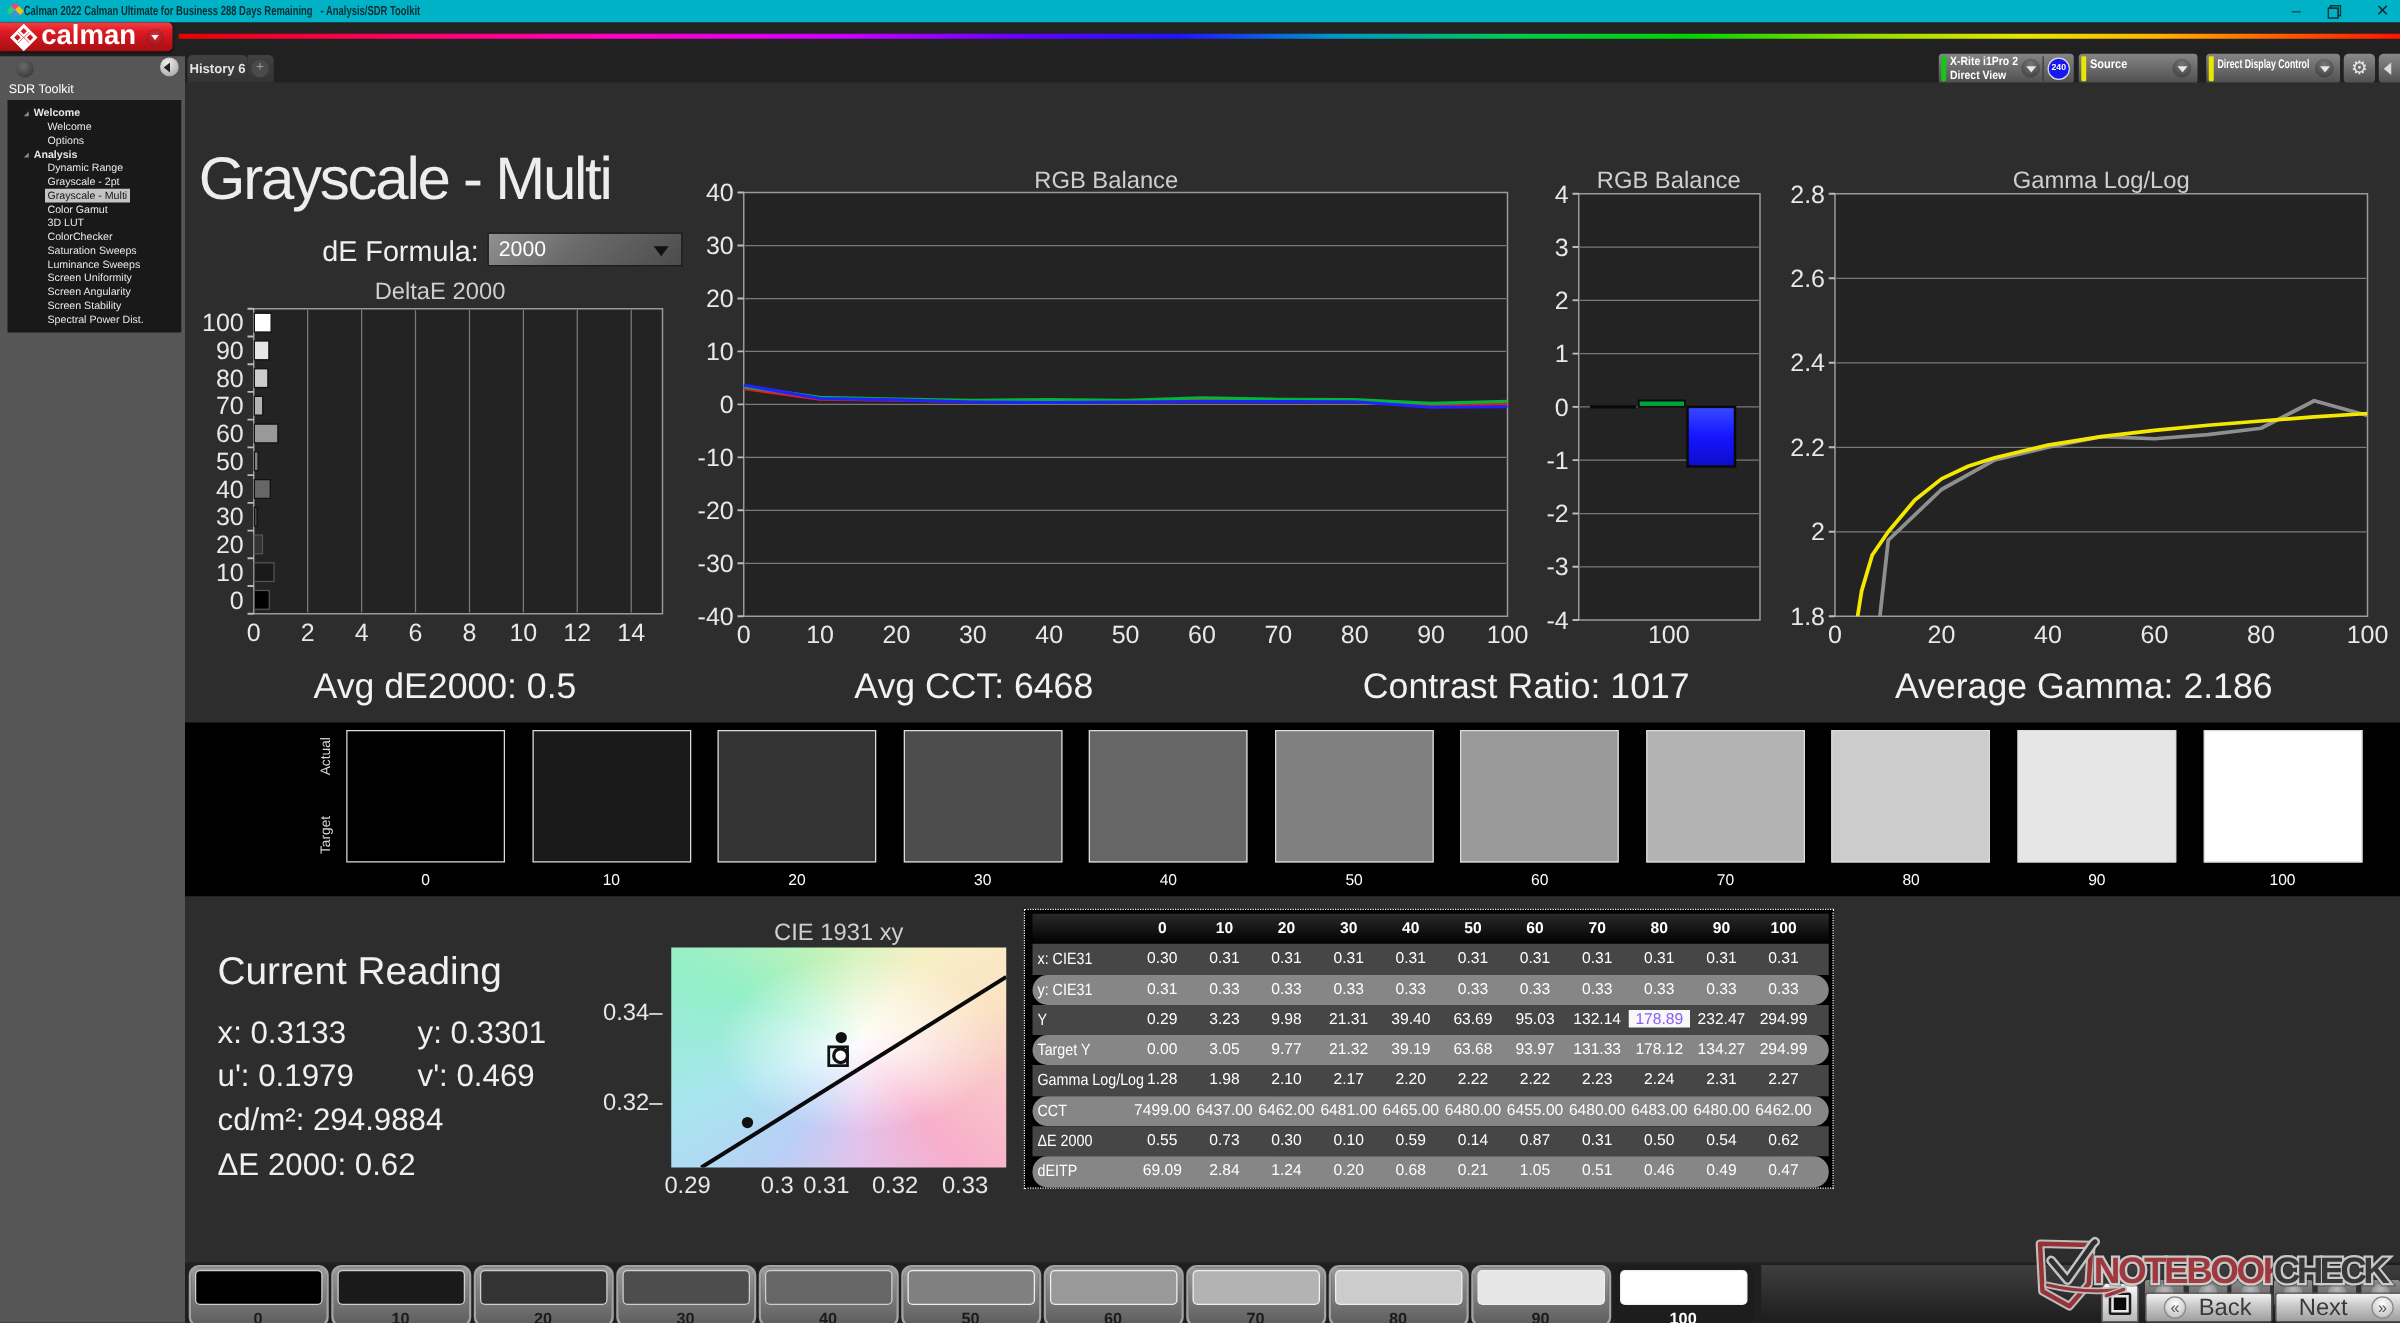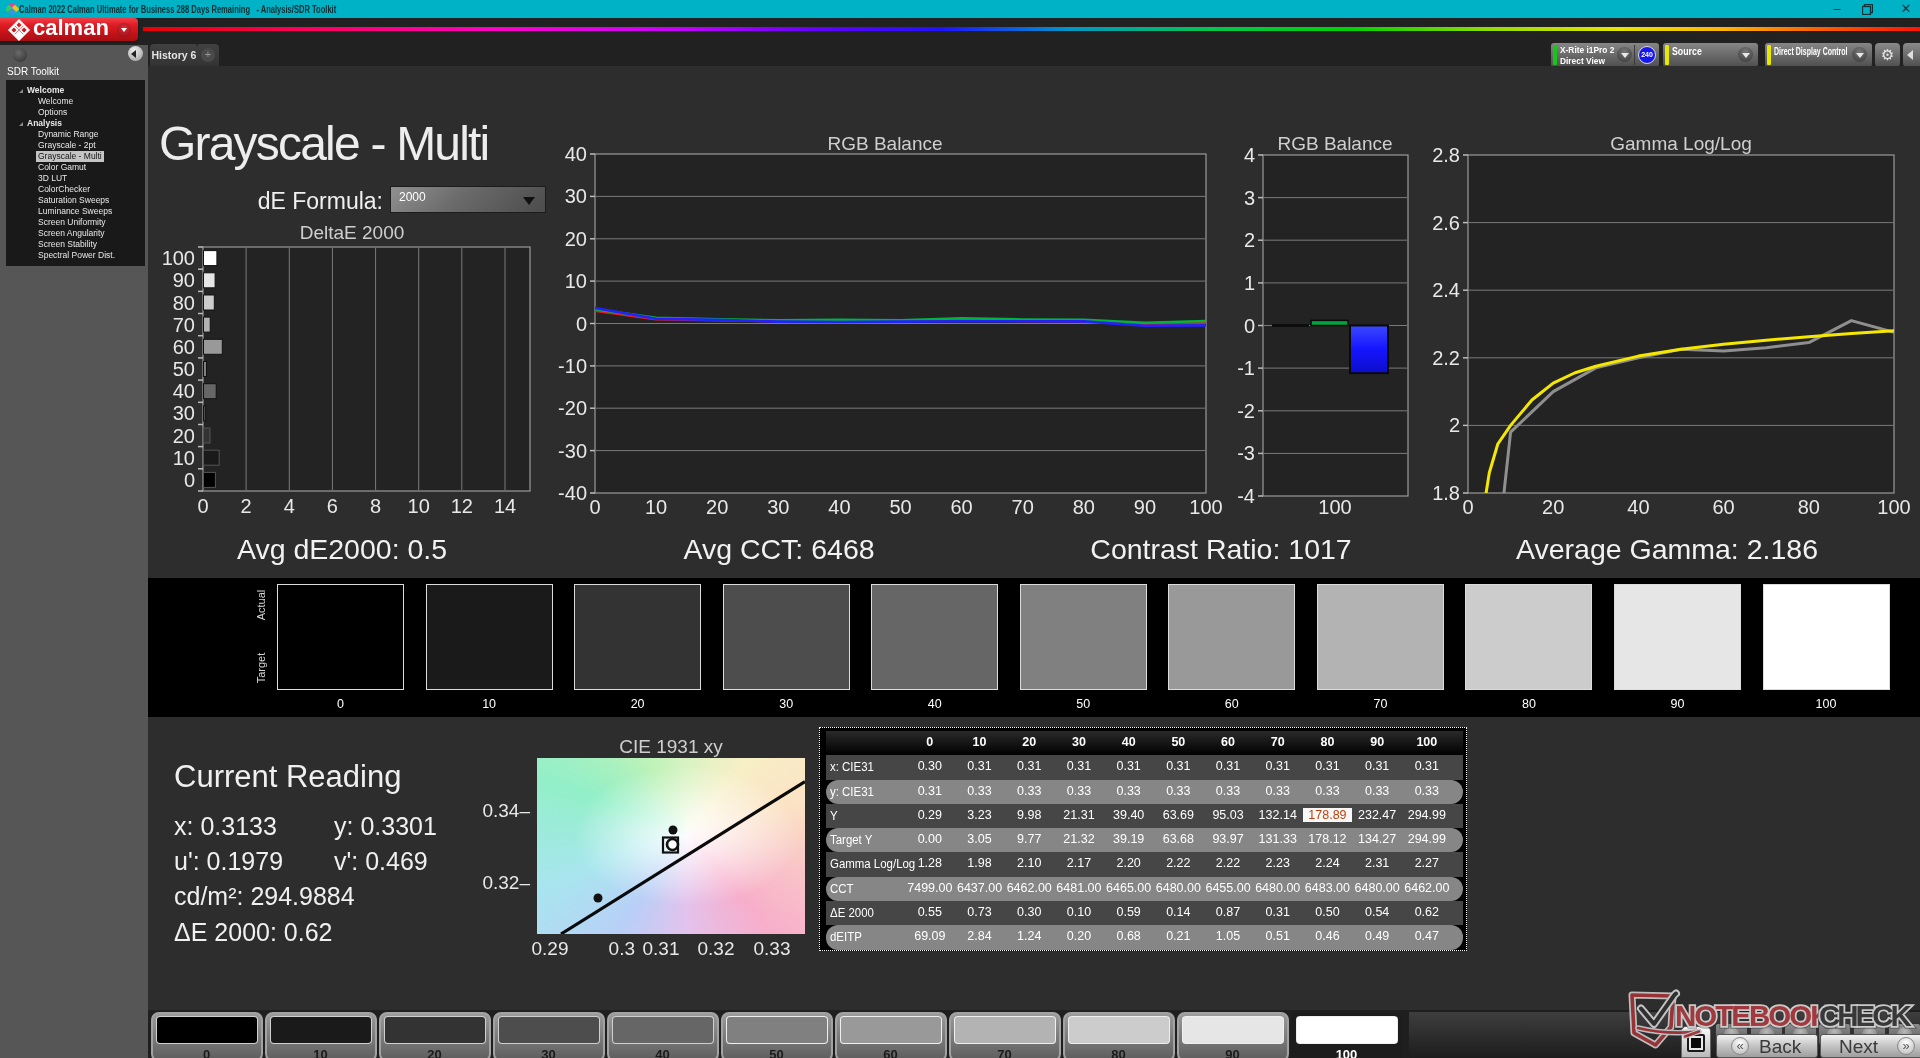--- a/index.html
+++ b/index.html
@@ -66,21 +66,21 @@
   #edgebtn { left:1903px; top:43px; width:17px; height:24px; border-radius:4px 0 0 4px;
      background:linear-gradient(180deg,#8a8a8a,#4e4e4e); box-shadow:0 0 0 1px #222; }
   #edgebtn:after { content:""; position:absolute; left:4px; top:7px; border:5px solid transparent; border-right:6px solid #ddd; border-left:none; }
 
   
   #main { left:148px; top:66px; width:1772px; height:992px; background:#2d2d2d; }
   #h1 { left:159px; top:116px; font-size:48px; color:#ededed; letter-spacing:-1.8px; }
   #deflab { left:203px; top:188px; width:180px; text-align:right; font-size:23px; color:#f0f0f0; }
   #dedrop { left:390px; top:186px; width:156px; height:27px; border:1px solid #1c1c1c;
      background:linear-gradient(135deg,#909090 0%,#6a6a6a 45%,#4c4c4c 100%); }
-  #dedrop .v { position:absolute; left:8px; top:3px; font-size:12px; color:#fff; }
+  #dedrop .v { position:absolute; left:8px; top:3px; font-size:17px; color:#fff; }
   #dedrop:after { content:""; position:absolute; right:10px; top:10px; border:6px solid transparent; border-top:8px solid #111; }
 
   .sum { top:533px; font-size:28.5px; color:#f2f2f2; transform:translateX(-50%); white-space:nowrap; }
 
   
   #strip { left:148px; top:578px; width:1772px; height:139px; background:#000; }
   .pt { position:absolute; top:6px; width:127px; height:106px; border:1px solid #dcdcdc; }
   .ptl { position:absolute; top:119px; width:127px; text-align:center; font-size:12.5px; color:#fff; }
   .rot { position:absolute; left:98px; font-size:11px; color:#d8d8d8; transform:rotate(-90deg); transform-origin:center; white-space:nowrap; }
 
@@ -100,21 +100,21 @@
 
   
   #tbl { left:819px; top:727px; width:648px; height:224px; background:#000;
      border:1px dotted #fff; padding:3px 0 0 6px; }
   .trow { position:relative; width:637px; height:24.3px; font-size:12.5px; color:#fff; }
   .trow .rl { position:absolute; left:4px; top:4px; font-size:13px; white-space:nowrap; transform:scaleX(0.88); transform-origin:0 0; }
   .trow .c { position:absolute; top:4px; width:49.7px; text-align:center; }
   .hd { background:linear-gradient(180deg,#2a2a2a,#000); font-weight:bold; }
   .rd { background:#464646; }
   .rg { background:#868686;border-radius:12px; }
-  .hl { background:#f8f8f8; color:#c2410c; }
+  .hl { background:#f8f8f8; color:#8b5cf6; }
 
   
   #bbar { left:148px; top:1010px; width:1772px; height:48px; background:#1f1f1f; }
   #bbar-r { position:absolute; left:1261px; top:2px; width:511px; height:46px;
      background:linear-gradient(180deg,#3e3e3e,#1d1d1d); }
   .bb { position:absolute; top:2px; width:112px; height:50px; border-radius:8px;
      background:linear-gradient(180deg,#9a9a9a,#5d5d5d); border:2px solid #a2a2a2; }
   .bb .pp { position:absolute; left:4px; top:3px; right:4px; height:26px; border-radius:3px; }
   .bb .bl { position:absolute; left:0; right:0; top:33px; text-align:center; font-size:13px; font-weight:bold; color:#1b1b1b; }
   .bbsel { background:#1d1d1d; border-color:#1d1d1d; }
@@ -388,21 +388,21 @@
 <text x="298.6" y="386" font-size="20" fill="#e8e8e8" text-anchor="middle">60</text>
 <text x="383.8" y="386" font-size="20" fill="#e8e8e8" text-anchor="middle">80</text>
 <text x="469.0" y="386" font-size="20" fill="#e8e8e8" text-anchor="middle">100</text>
 <clipPath id="gclip">
         <rect x="43" y="27" width="426" height="338"></rect>
       </clipPath>
 <polyline clip-path="url(#gclip)" points="68.6,449.5 77.1,381.9 85.6,304.2 128.2,263.6 170.8,239.9 213.4,229.8 256.0,221.3 298.6,223.0 341.2,219.7 383.8,214.6 426.4,192.6 469.0,204.4" fill="none" stroke="#8f8f8f" stroke-width="3" stroke-linejoin="round"></polyline>
 <polyline clip-path="url(#gclip)" points="57.9,385.3 64.3,344.7 72.8,316.0 85.6,297.4 106.9,272.0 128.2,255.1 149.5,245.0 170.8,238.2 213.4,228.1 256.0,221.3 298.6,216.3 341.2,212.2 383.8,208.8 426.4,205.5 469.0,202.8" fill="none" stroke="#f5e800" stroke-width="3" stroke-linejoin="round"></polyline>
 </svg>
 
-  <div class="abs sum" style="left:342px">Avg dE2000: 0.5</div>
+  <div class="abs sum" style="left:356px">Avg dE2000: 0.5</div>
   <div class="abs sum" style="left:779px">Avg CCT: 6468</div>
   <div class="abs sum" style="left:1221px">Contrast Ratio: 1017</div>
   <div class="abs sum" style="left:1667px">Average Gamma: 2.186</div>
 
   <div id="strip" class="abs">
 <div class="rot" style="top:21px">Actual</div>
 <div class="rot" style="top:84px">Target</div>
 <div class="pt" style="left:129.0px;background:rgb(0,0,0)"></div>
 <div class="ptl" style="left:129.0px">0</div>
 <div class="pt" style="left:277.6px;background:rgb(26,26,26)"></div>

